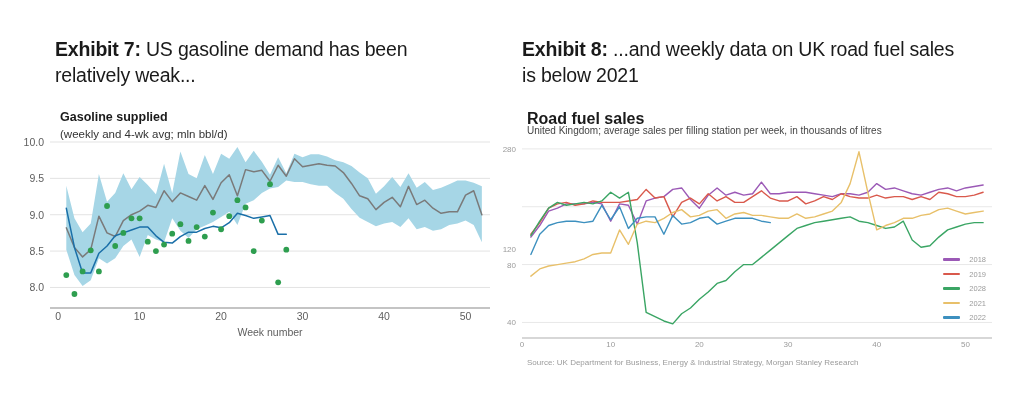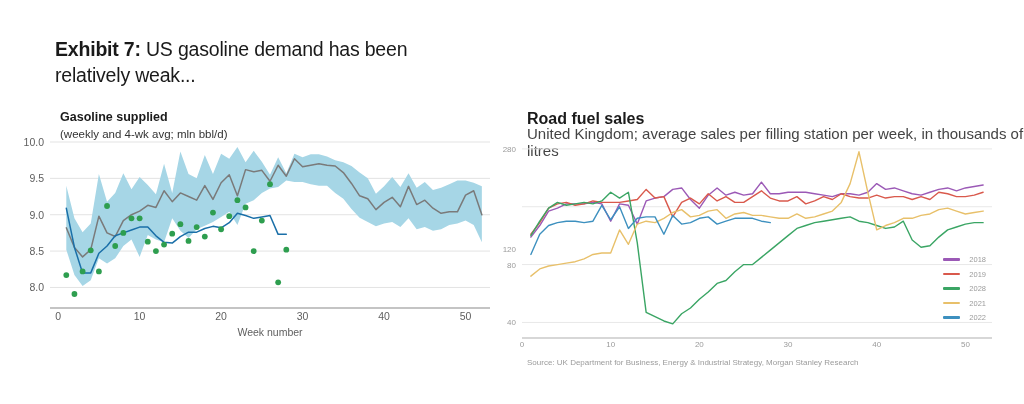--- a/index.html
+++ b/index.html
@@ -35,21 +35,21 @@
     font-weight: bold;
     color: #1a1a1a;
   }
   .chart-sub {
     position: absolute;
     color: #333333;
   }
   .panel-left .chart-title { left: 60px; top: 110px; font-size: 12.5px; }
   .panel-left .chart-sub   { left: 60px; top: 128px; font-size: 11.5px; }
   .panel-right .chart-title { left: 15px; top: 110px; font-size: 16px; }
-  .panel-right .chart-sub   { left: 15px; top: 125px; font-size: 15px; color:#444; }
+  .panel-right .chart-sub   { left: 15px; top: 125px; font-size: 10px; color:#444; }
 
   .note {
     position: absolute;
     font-size: 8px;
     line-height: 10.5px;
     color: #9b9b9b;
     white-space: pre-line;
   }
   .panel-left .note  { left: 60px; top: 345px; width: 400px; }
   .panel-right .note { left: 15px; top: 358px; width: 420px; }
@@ -164,20 +164,24 @@
         <div class="xtick" style="left: 171.111px;">20</div>
         <div class="xtick" style="left: 252.593px;">30</div>
         <div class="xtick" style="left: 334.074px;">40</div>
         <div class="xtick" style="left: 415.556px;">50</div>
       </div>
 
   </div>
 
   <div class="panel panel-right">
 
+    <div class="exhibit-head">
+      <span class="lbl">Exhibit 8:</span>
+      <span>...and weekly data on UK road fuel sales is below 2021</span>
+    </div>
 
     <div class="chart-title">Road fuel sales</div>
     <div class="chart-sub">United Kingdom; average sales per filling station per week, in thousands of litres</div>
 
     <div class="plot" id="plot8">
       <svg id="svg8" width="470" height="188" viewBox="0 0 470 188">
           <line x1="0" y1="2.892307692307668" x2="470" y2="2.892307692307668" stroke="#e8e8e8" stroke-width="1"></line>
           <line x1="0" y1="60.738461538461536" x2="470" y2="60.738461538461536" stroke="#e8e8e8" stroke-width="1"></line>
           <line x1="0" y1="118.58461538461538" x2="470" y2="118.58461538461538" stroke="#e8e8e8" stroke-width="1"></line>
           <line x1="0" y1="176.43076923076922" x2="470" y2="176.43076923076922" stroke="#e8e8e8" stroke-width="1"></line>

